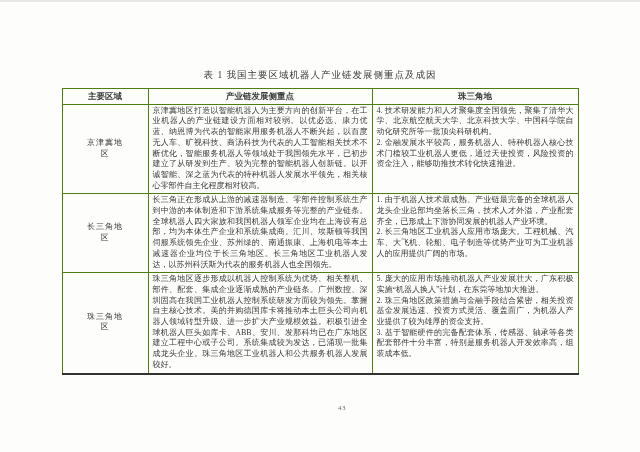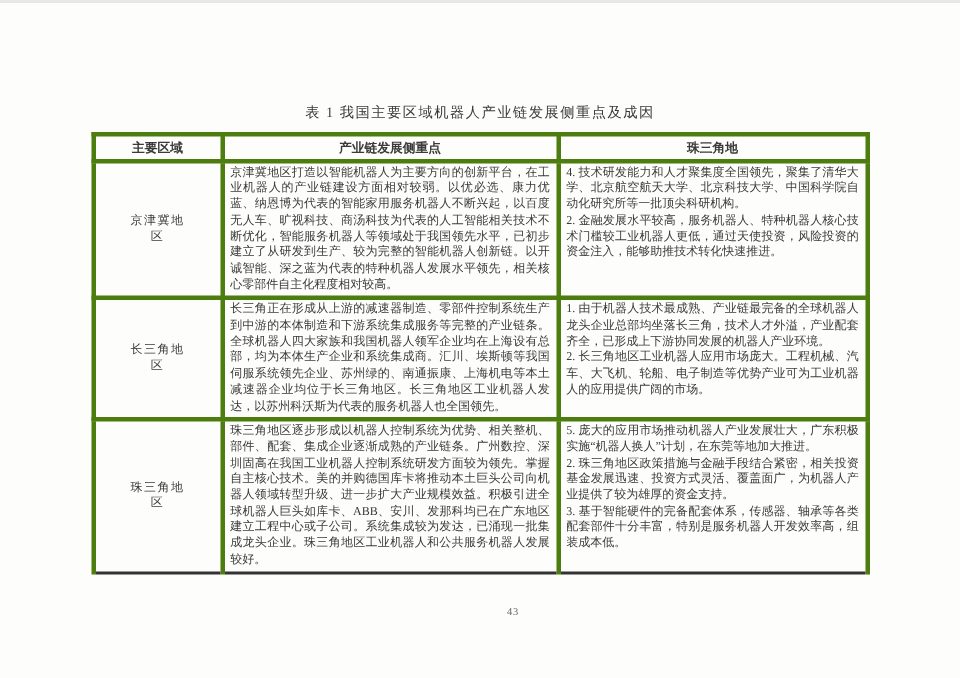--- a/index.html
+++ b/index.html
@@ -26,21 +26,21 @@
     color: #3a3a3a;
   }
   table.regions {
     border-collapse: collapse;
     table-layout: fixed;
     width: 516px;
     margin: 6px auto 0 auto;
   }
   table.regions th,
   table.regions td {
-    border: 3px solid #4d7c0f;
+    border: 1px solid #4d7c0f;
     font-size: 8px;
     line-height: 10.7px;
     color: #3a3a3a;
     box-sizing: border-box;
     padding: 1px 4px 2px 4px;
   }
   table.regions thead th {
     font-weight: bold;
     text-align: center;
     font-size: 8.5px;

